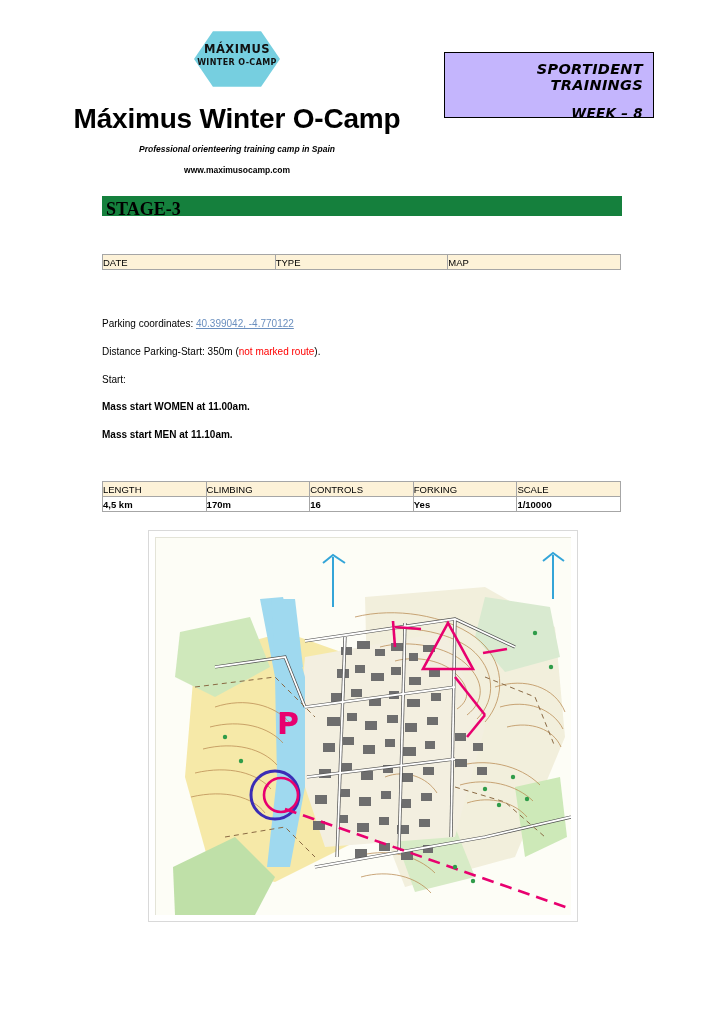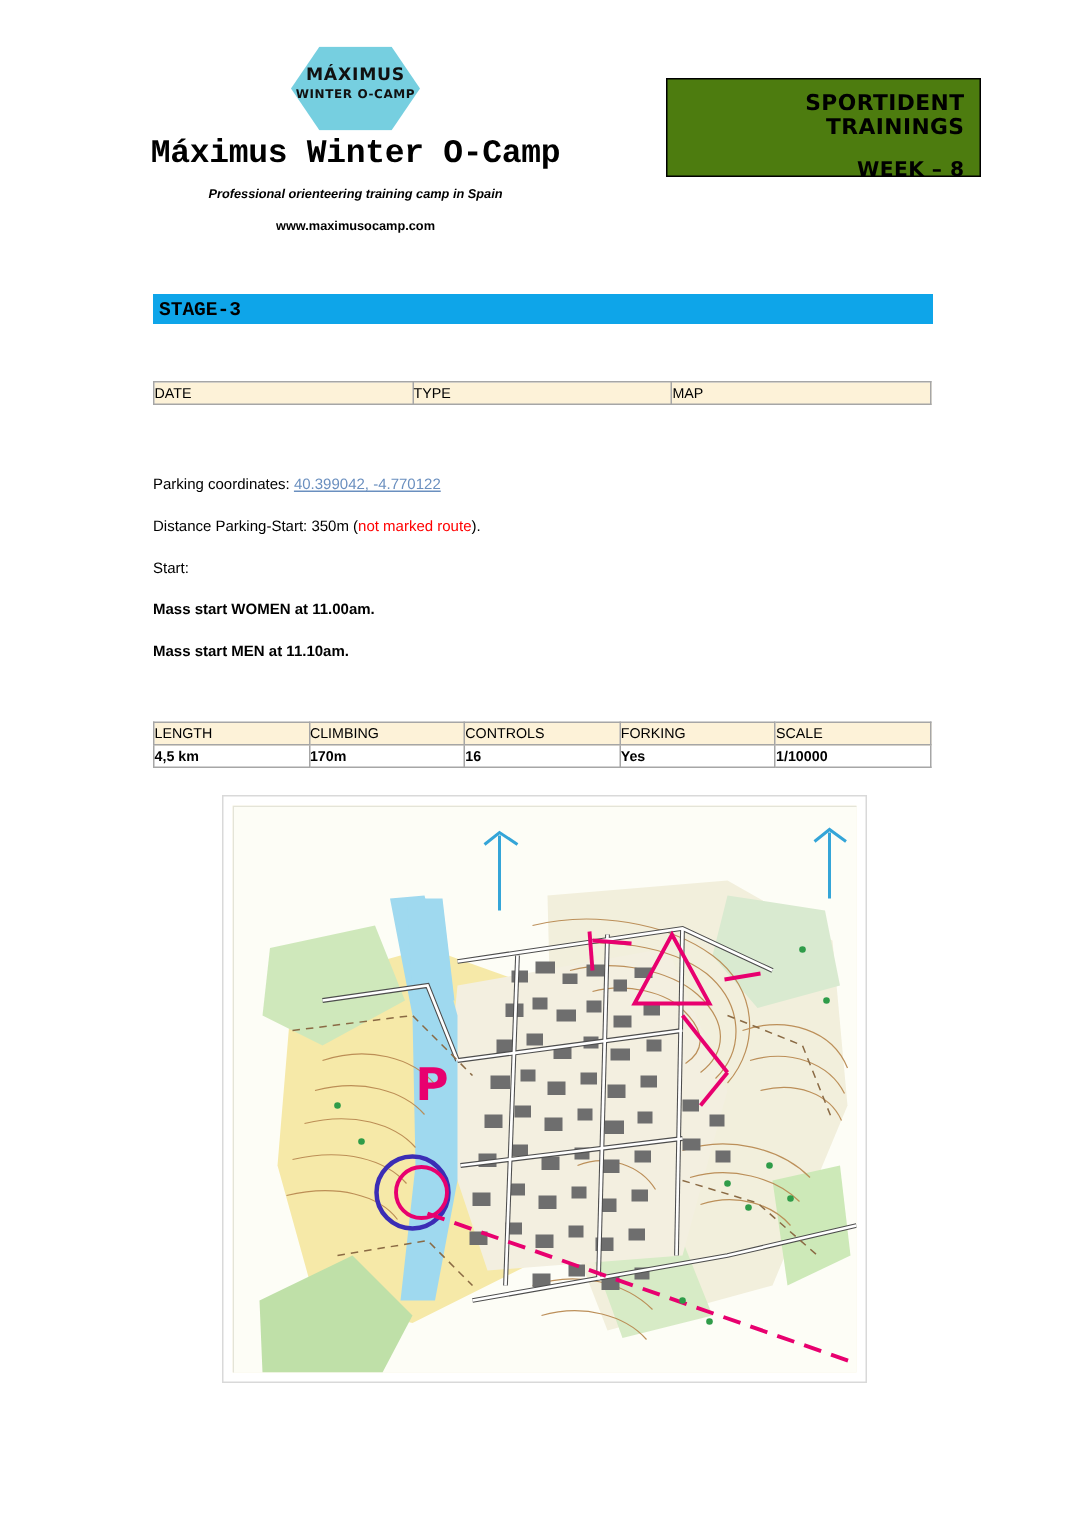--- a/index.html
+++ b/index.html
@@ -52,48 +52,49 @@
     position: absolute;
     top: 28px; left: 0; right: 0;
     text-align: center;
     font-size: 8px;
     font-weight: bold;
     letter-spacing: .4px;
     color: #111;
     font-family: "DejaVu Sans", sans-serif;
   }
   .brand-title {
-    font-size: 22px;
+    font-size: 28px;
     font-weight: bold;
     letter-spacing: -0.2px;
-    margin-top: 2px;
-    font-family: Liberation Mono, monospace;
+    margin-top: 15px;
+    font-family: Liberation Sans, sans-serif;
   }
   .brand-sub {
     font-size: 8.5px;
     font-style: italic;
     font-weight: bold;
     margin-top: 9px;
   }
   .brand-url {
     font-size: 8.5px;
     font-weight: bold;
     margin-top: 11px;
   }
 
   .yellow-box {
     position: absolute;
     left: 444px;
     top: 52px;
     width: 210px;
     height: 66px;
-    background: #4d7c0f;
+    background: #c4b5fd;
     border: 1.6px solid #000;
     padding: 8px 10px 0 0;
     text-align: right;
+    font-style: italic;
   }
   .yellow-box .line1 {
     font-size: 14.5px;
     font-weight: bold;
     letter-spacing: .3px;
     font-family: "DejaVu Sans", sans-serif;
   }
   .yellow-box .line2 {
     font-size: 13.5px;
     font-weight: bold;
@@ -102,25 +103,25 @@
     font-family: "DejaVu Sans", sans-serif;
   }
 
   
   .stage-banner {
     position: absolute;
     left: 102px;
     top: 196px;
     width: 520px;
     height: 20px;
-    background: #0ea5e9;
-    font-size: 13px;
+    background: #15803d;
+    font-size: 18px;
     font-weight: bold;
     padding: 3px 0 0 4px;
-    font-family: Liberation Mono, monospace;
+    font-family: Liberation Serif, serif;
   }
 
   
   table.info {
     position: absolute;
     border-collapse: collapse;
     table-layout: fixed;
   }
   table.info td {
     border: 1px solid #a6a6a6;

